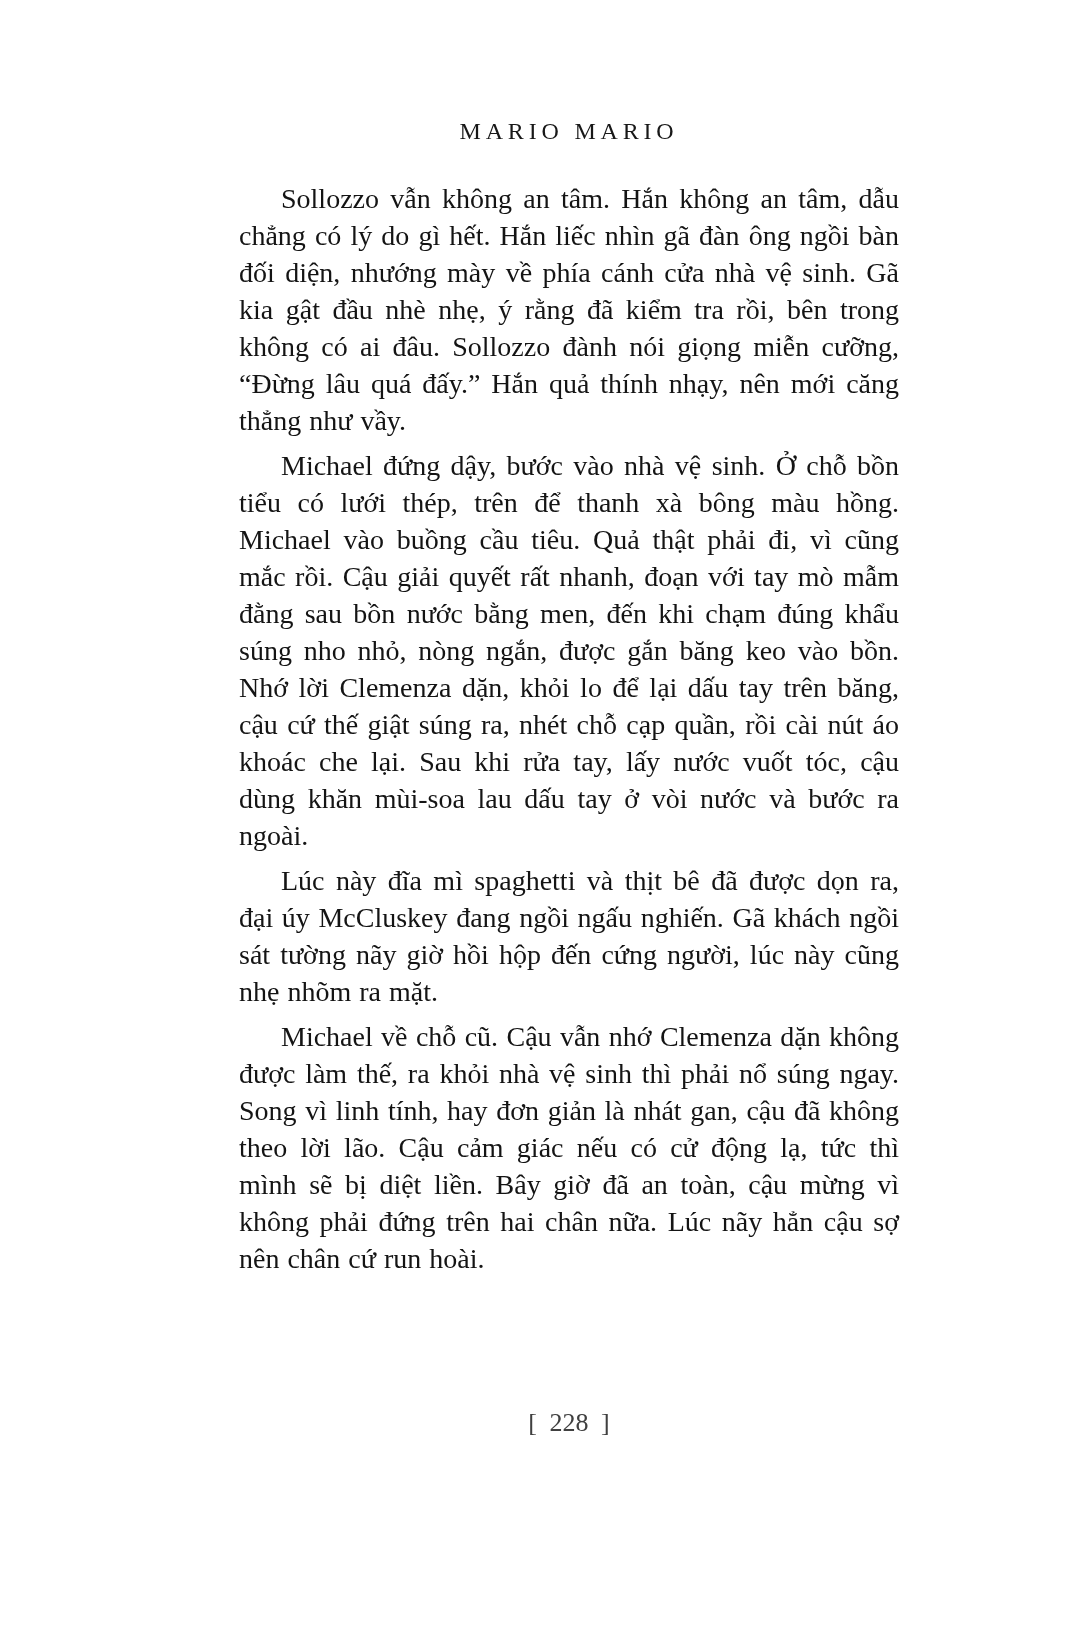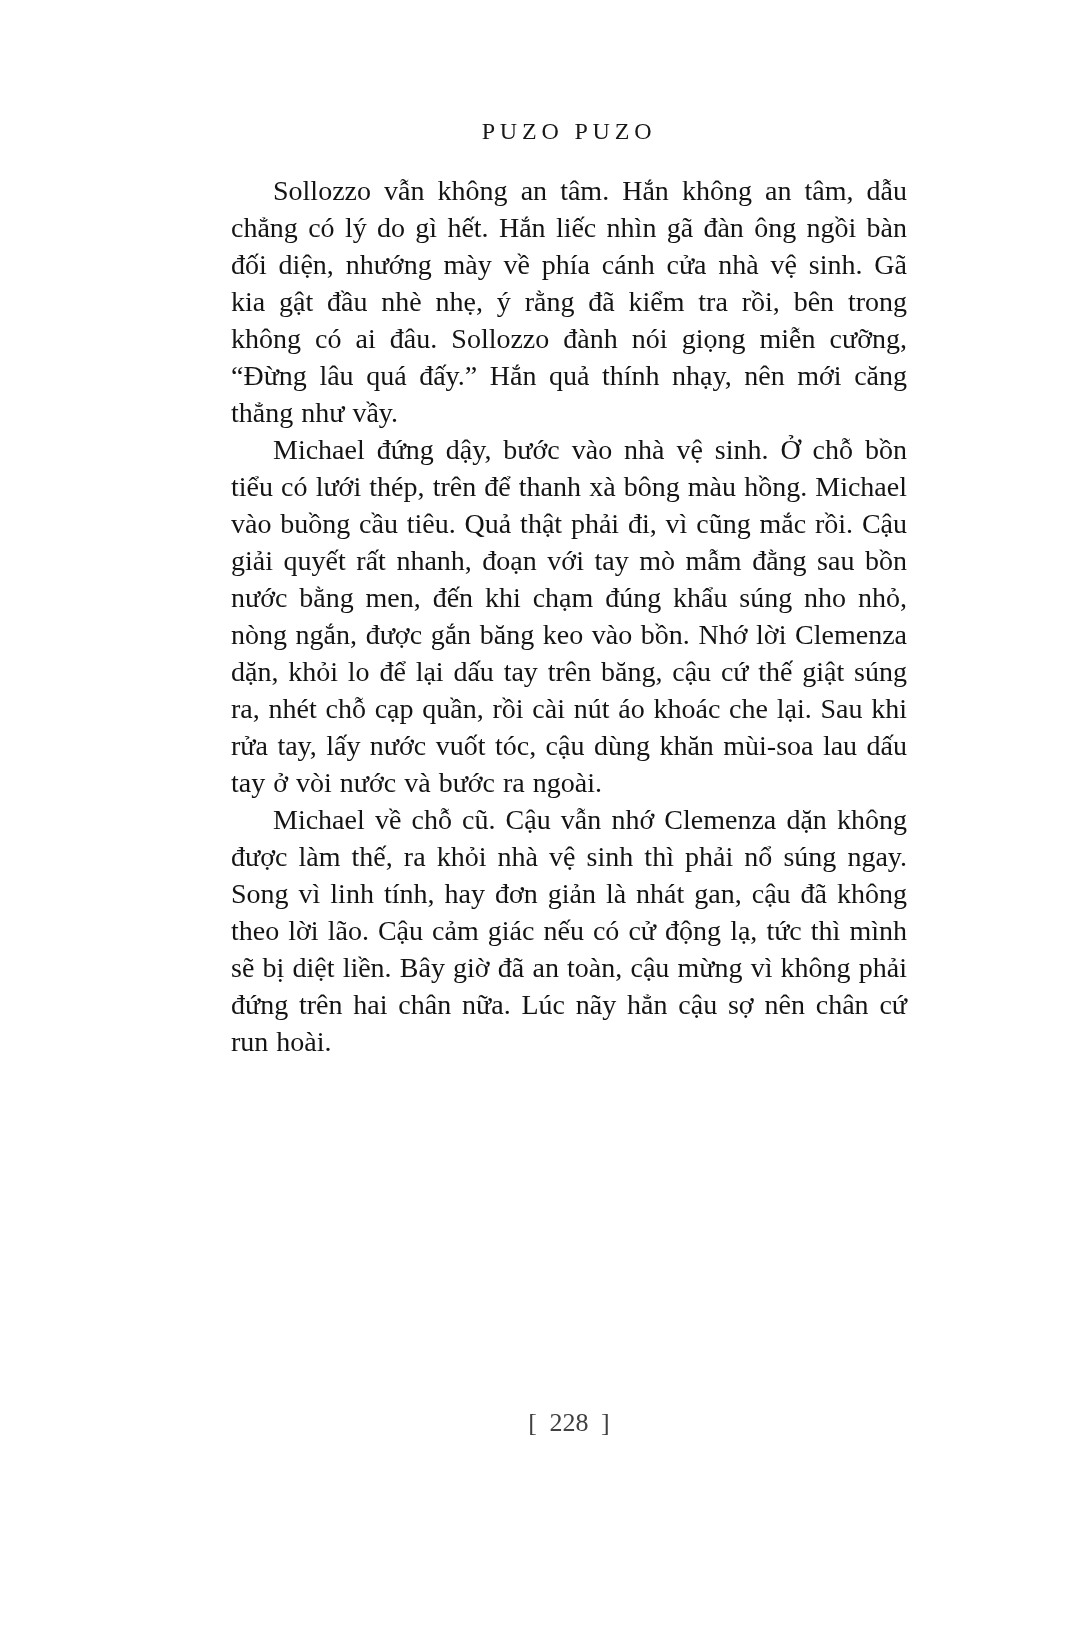--- a/index.html
+++ b/index.html
@@ -27,21 +27,21 @@
     color: #181818;
     white-space: nowrap;
   }
   .content {
     position: absolute;
     top: 172px;
     left: 231px;
     width: 676px;
   }
   .content p {
-    margin: 0;
+    margin: 8px;
     font-size: 28px;
     line-height: 37px;
     text-align: justify;
     text-indent: 42px;
     word-spacing: 1px;
     color: #141414;
     font-family: Liberation Serif, serif;
   }
   .page-number {
     position: absolute;
@@ -52,23 +52,24 @@
     font-size: 26px;
     color: #404040;
     word-spacing: 6px;
   }
 </style>
 </head>
 <body>
 
 <div class="page">
 
-  <div class="author-header">PUZO PUZO</div>
+  <div class="author-header">MARIO MARIO</div>
 
   <div class="content">
     <p>Sollozzo vẫn không an tâm. Hắn không an tâm, dẫu chẳng có lý do gì hết. Hắn liếc nhìn gã đàn ông ngồi bàn đối diện, nhướng mày về phía cánh cửa nhà vệ sinh. Gã kia gật đầu nhè nhẹ, ý rằng đã kiểm tra rồi, bên trong không có ai đâu. Sollozzo đành nói giọng miễn cưỡng, “Đừng lâu quá đấy.” Hắn quả thính nhạy, nên mới căng thẳng như vầy.</p>
     <p>Michael đứng dậy, bước vào nhà vệ sinh. Ở chỗ bồn tiểu có lưới thép, trên để thanh xà bông màu hồng. Michael vào buồng cầu tiêu. Quả thật phải đi, vì cũng mắc rồi. Cậu giải quyết rất nhanh, đoạn với tay mò mẫm đằng sau bồn nước bằng men, đến khi chạm đúng khẩu súng nho nhỏ, nòng ngắn, được gắn băng keo vào bồn. Nhớ lời Clemenza dặn, khỏi lo để lại dấu tay trên băng, cậu cứ thế giật súng ra, nhét chỗ cạp quần, rồi cài nút áo khoác che lại. Sau khi rửa tay, lấy nước vuốt tóc, cậu dùng khăn mùi-soa lau dấu tay ở vòi nước và bước ra ngoài.</p>
+    <p>Lúc này đĩa mì spaghetti và thịt bê đã được dọn ra, đại úy McCluskey đang ngồi ngấu nghiến. Gã khách ngồi sát tường nãy giờ hồi hộp đến cứng người, lúc này cũng nhẹ nhõm ra mặt.</p>
     <p>Michael về chỗ cũ. Cậu vẫn nhớ Clemenza dặn không được làm thế, ra khỏi nhà vệ sinh thì phải nổ súng ngay. Song vì linh tính, hay đơn giản là nhát gan, cậu đã không theo lời lão. Cậu cảm giác nếu có cử động lạ, tức thì mình sẽ bị diệt liền. Bây giờ đã an toàn, cậu mừng vì không phải đứng trên hai chân nữa. Lúc nãy hẳn cậu sợ nên chân cứ run hoài.</p>
   </div>
 
   <div class="page-number">[ 228 ]</div>
 
 </div>
 
 </body></html>

